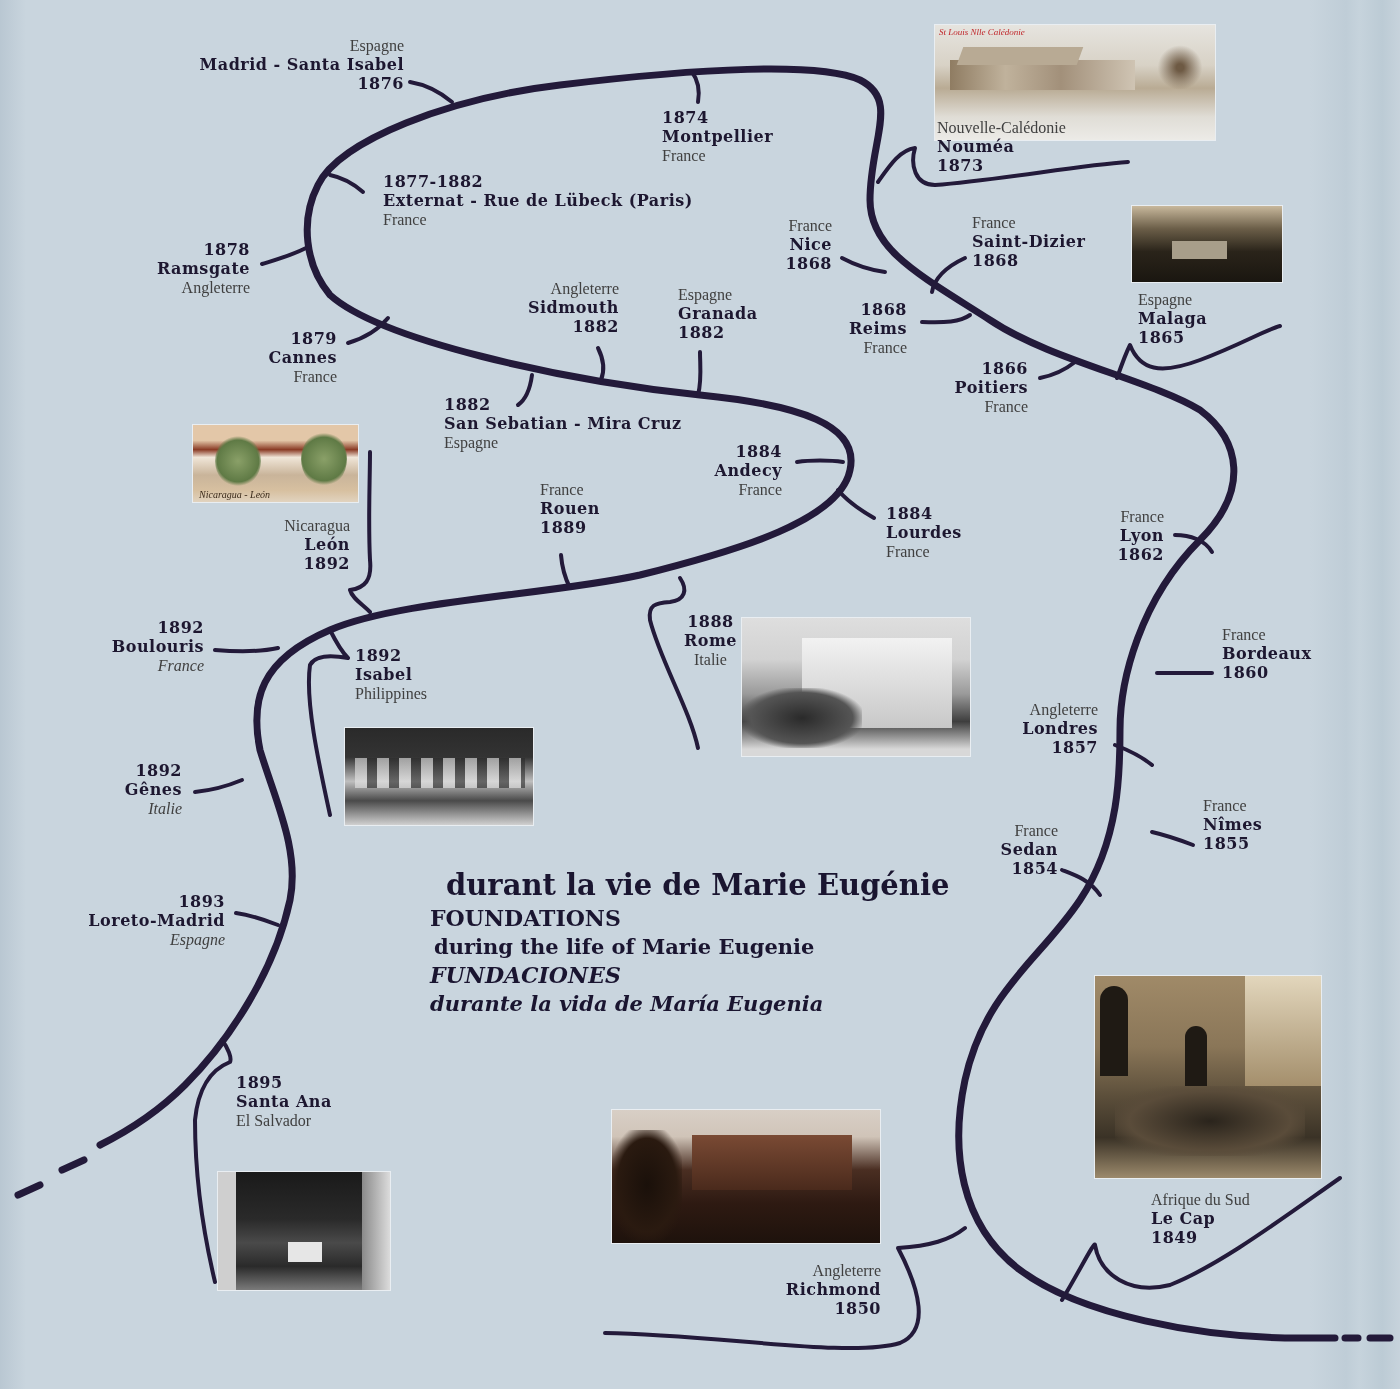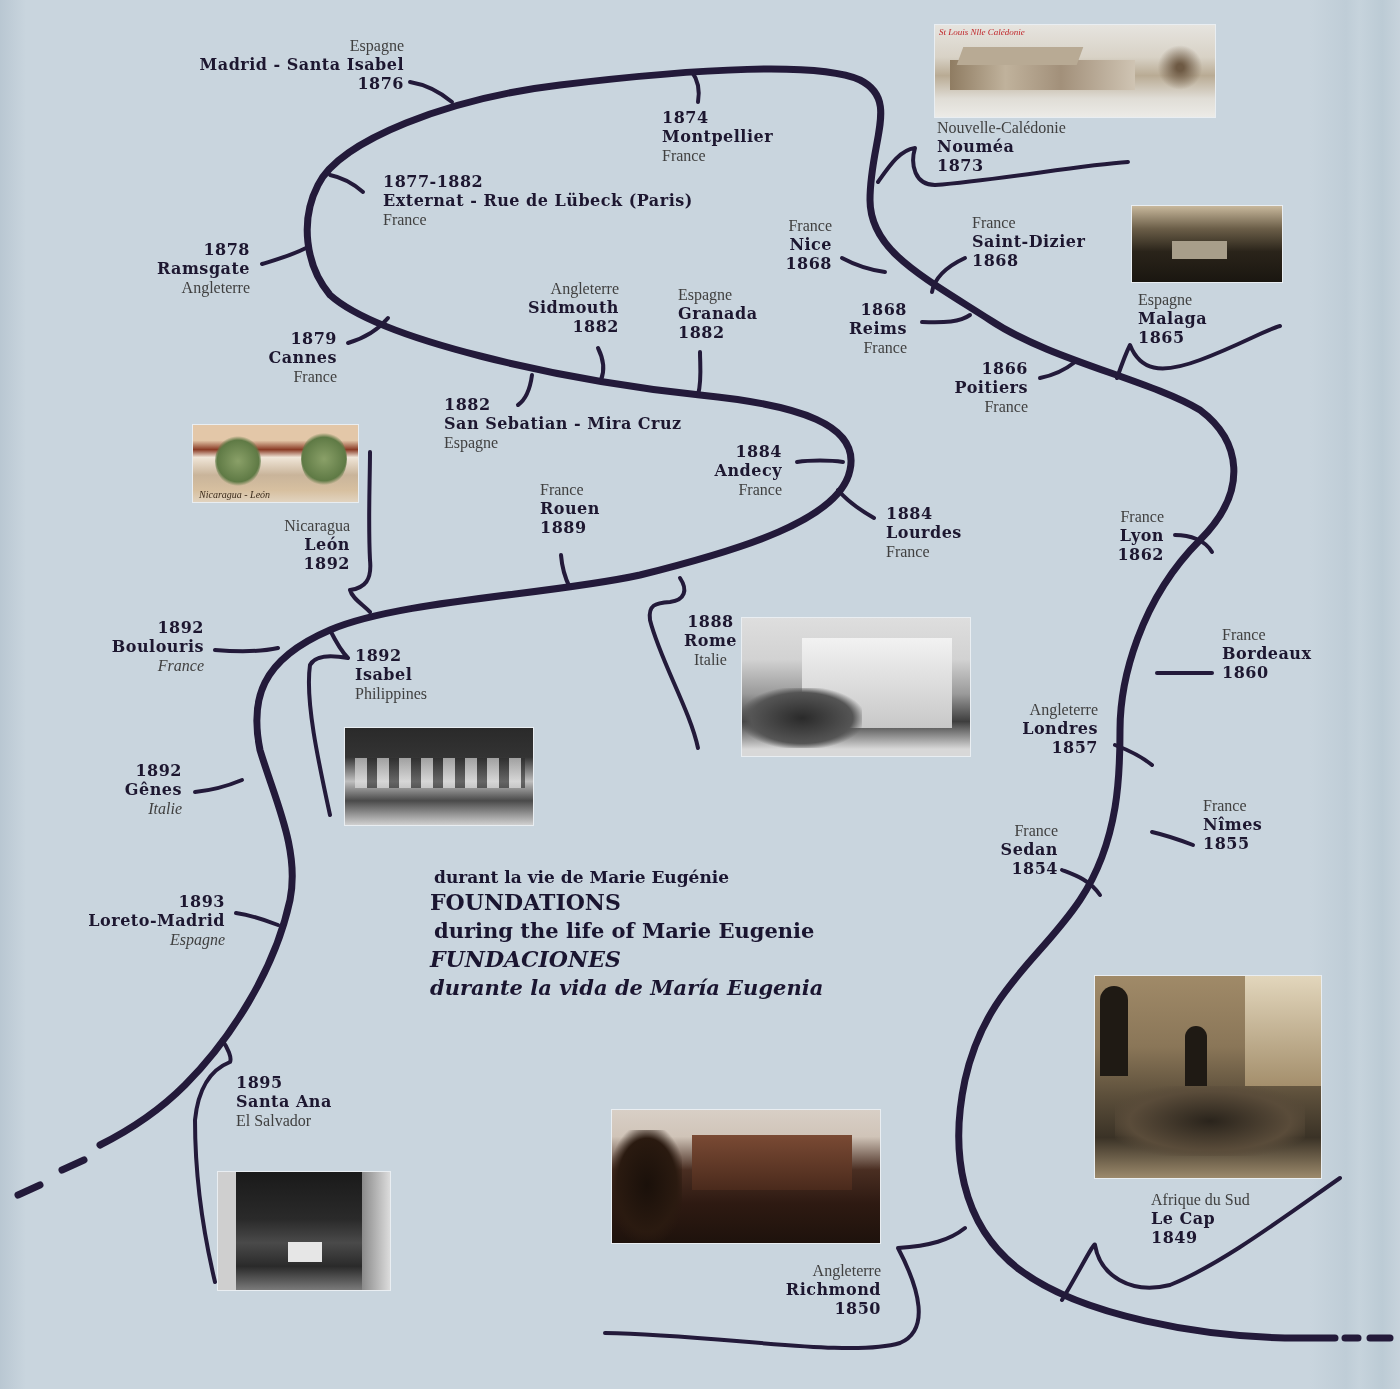--- a/index.html
+++ b/index.html
@@ -39,21 +39,21 @@
       position: absolute; left: 6px; bottom: 2px;
       font-family: Liberation Serif, serif; font-style: italic;
       font-size: 10px; color: #3a2a1a;
     }
     .title-block {
       position: absolute; left: 430px; top: 866px;
       color: #1a1530;
     }
     .title-block div { font-family: "DejaVu Serif", serif; font-weight: bold; line-height: 1.32; white-space: nowrap; }
     .t-fr-h { font-size: 23px; margin-left: 8px; }
-    .t-fr-s { font-size: 17px; margin-left: 4px; }
+    .t-fr-s { font-size: 29px; margin-left: 16px; }
     .t-en-h { font-size: 22px; margin-left: 0; }
     .t-en-s { font-size: 21px; margin-left: 4px; font-weight: 600 !important; }
     .t-es-h { font-size: 22px; font-style: italic; }
     .t-es-s { font-size: 21px; font-style: italic; }
   </style>
 </head>
 <body>
 
 <div class="panel-edge-left"></div>
 <div class="panel-edge-right"></div>
@@ -138,21 +138,21 @@
 
       <path d="M242,780 C230,785 215,790 195,792"></path>
 
       <path d="M278,925 C265,920 250,915 236,913"></path>
 
       <path d="M222,1040 C228,1048 232,1058 230,1062 C210,1070 198,1090 195,1120 C195,1180 205,1240 215,1282"></path>
     </g>
   </g>
 </svg>
 
-<div class="photo" style="left:935px;top:25px;width:280px;height:92px;background:linear-gradient(180deg,#e6e4df 0%,#d8d2c6 35%,#b9ab94 55%,#e0ddd6 80%,#ecebe7 100%);">
+<div class="photo" style="left:935px;top:25px;width:280px;height:115px;background:linear-gradient(180deg,#e6e4df 0%,#d8d2c6 35%,#b9ab94 55%,#e0ddd6 80%,#ecebe7 100%);">
   <div style="position:absolute;left:15px;top:35px;width:185px;height:30px;background:linear-gradient(90deg,#8f7c62,#c0b29c 30%,#a2907a 60%,#cfc4b3);"></div>
   <div style="position:absolute;left:25px;top:22px;width:120px;height:18px;background:#b8aa94;transform:skewX(-20deg);"></div>
   <div style="position:absolute;left:220px;top:15px;width:50px;height:55px;background:radial-gradient(circle,#6e5a44 10%,transparent 60%);"></div>
   <span class="cap">St Louis Nlle Calédonie</span>
 </div>
 
 <div class="photo" style="left:1132px;top:206px;width:150px;height:76px;background:linear-gradient(180deg,#c8b89c 0%,#6b5e48 30%,#2a241a 60%,#1a1610 100%);">
   <div style="position:absolute;left:40px;top:35px;width:55px;height:18px;background:#a89e8a;"></div>
 </div>
 

